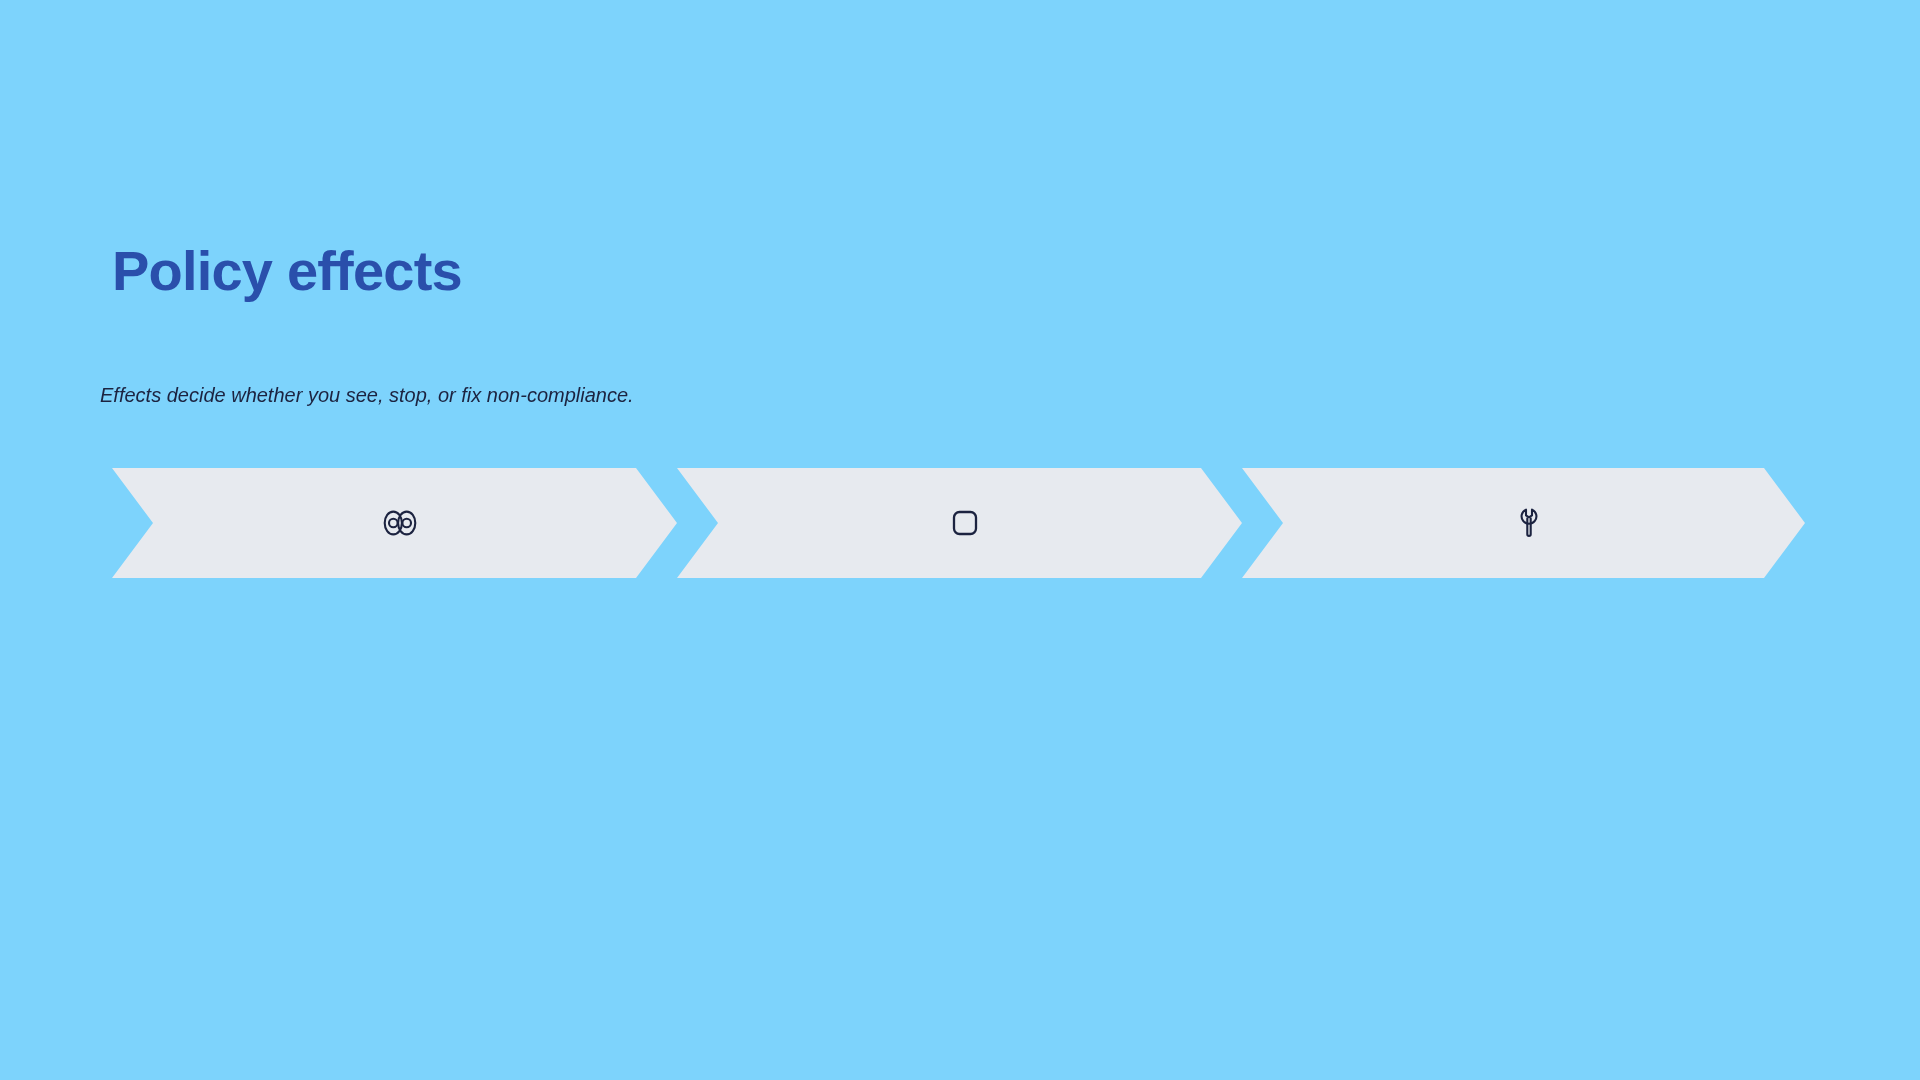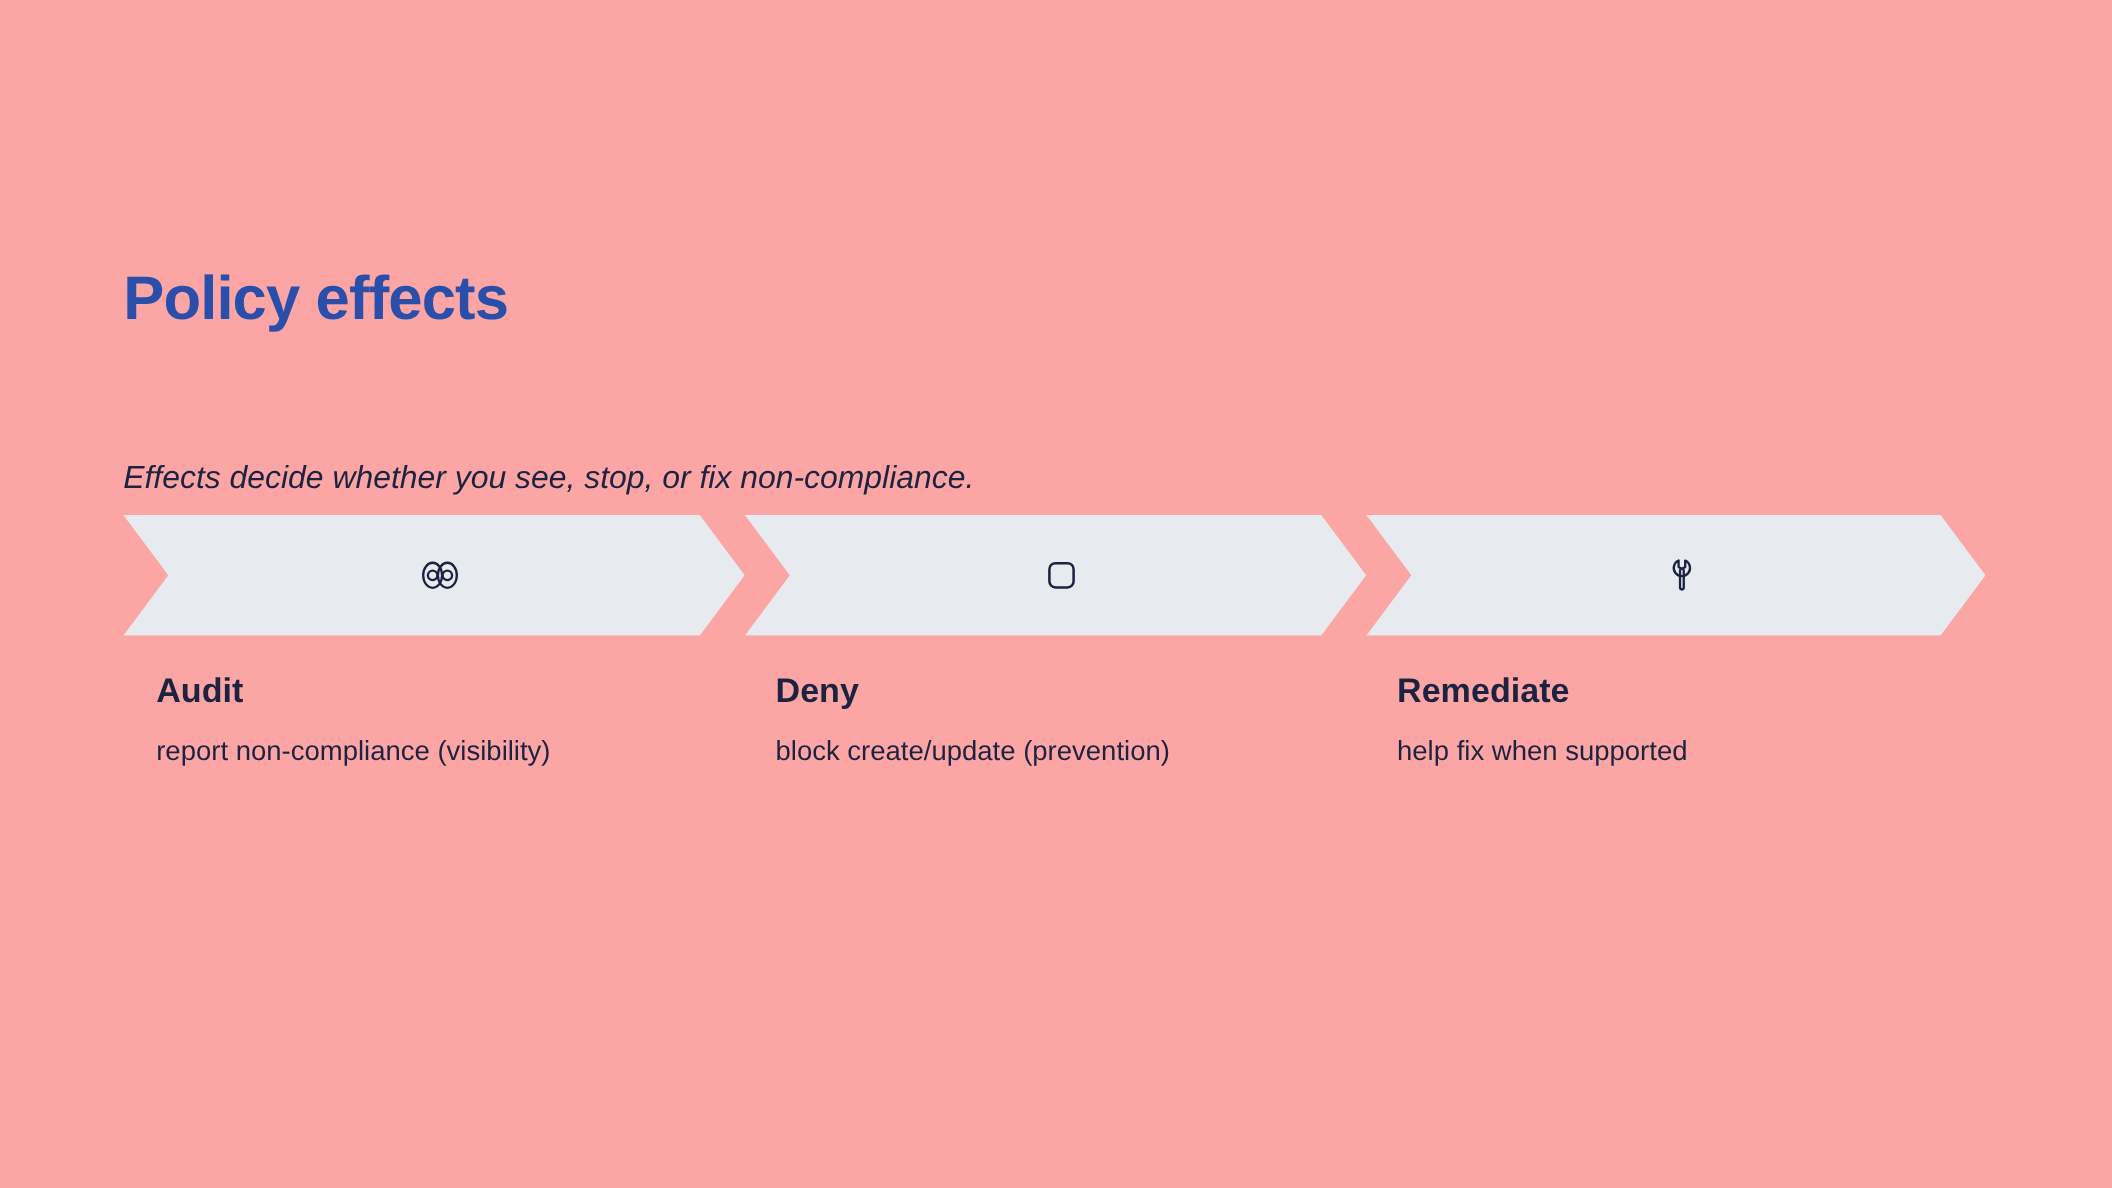--- a/index.html
+++ b/index.html
@@ -12,48 +12,47 @@
     height: 1080px;
     background: #f9fafc;
     font-family: "Liberation Sans", sans-serif;
     overflow: hidden;
     position: relative;
   }
 
   .slide {
     position: absolute;
     inset: 0;
-    background: #fca5a5;
+    background: #7dd3fc;
   }
 
   
   .page-title {
     position: absolute;
     left: 112px;
     top: 243px;
     font-size: 56px;
     font-weight: 700;
     color: #2a4fab;
     letter-spacing: -0.8px;
     line-height: 1;
     white-space: nowrap;
   }
 
   
   .page-subtitle {
     position: absolute;
-    left: 112px;
+    left: 100px;
     top: 385px;
-    font-size: 29px;
+    font-size: 20px;
     font-style: italic;
     font-weight: 400;
     color: #1c2340;
     line-height: 1;
     white-space: nowrap;
-    margin-top: 36px;
   }
 
   
   .chevron-band {
     position: absolute;
     left: 112px;
     top: 468px;
     width: 1693px;
     height: 110px;
   }
@@ -162,33 +161,15 @@
         <svg viewBox="0 0 44 44" width="44" height="44" fill="none" stroke="#1c2340" stroke-width="2.1" stroke-linecap="round" stroke-linejoin="round">
           <path d="M19.0 8.6 L19.0 14.4 L22.0 16.3 L25.0 14.4 L25.0 8.6
                    A 7.4 7.4 0 1 1 19.0 8.6 Z"></path>
           <path d="M20.3 17.4 L20.3 33.2 A 1.7 1.7 0 0 0 23.7 33.2 L23.7 17.4"></path>
         </svg>
       </span>
     </div>
 
   </div>
 
-  <div class="columns">
-
-    <div class="col k0">
-      <div class="col-title">Audit</div>
-      <div class="col-desc">report non-compliance (visibility)</div>
-    </div>
-
-    <div class="col k1">
-      <div class="col-title">Deny</div>
-      <div class="col-desc">block create/update (prevention)</div>
-    </div>
-
-    <div class="col k2">
-      <div class="col-title">Remediate</div>
-      <div class="col-desc">help fix when supported</div>
-    </div>
-
-  </div>
 
 
 </div>
 
 </body></html>

